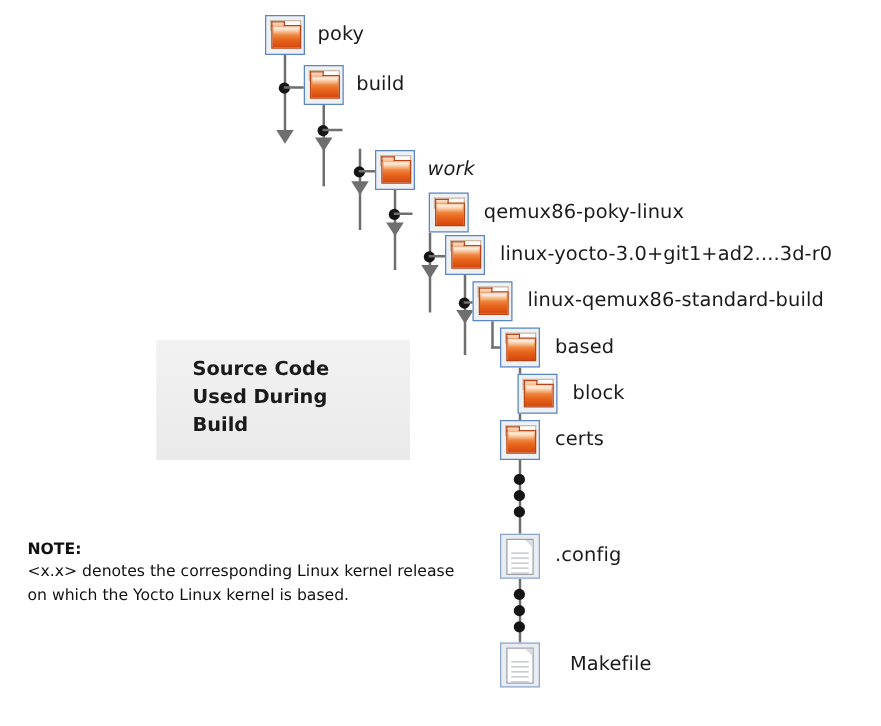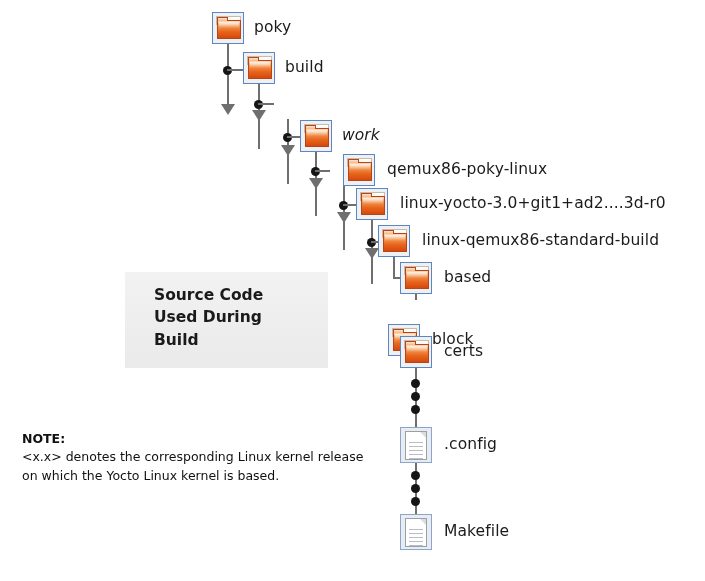--- a/index.html
+++ b/index.html
@@ -286,21 +286,21 @@
     <span class="label" style="margin-left:12px;">linux-qemux86-standard-build</span>
   </div>
 
   <div class="node" style="left:400px; top:262px;">
     <span class="folder-icon">
         <span class="fld"></span>
       </span>
     <span class="label" style="margin-left:12px;">based</span>
   </div>
 
-  <div class="node" style="left:388px; top:299px;margin-top:25px;">
+  <div class="node" style="left:414px; top:299px;">
     <span class="folder-icon">
         <span class="fld"></span>
       </span>
     <span class="label" style="margin-left:12px;">block</span>
   </div>
 
   <div class="node" style="left:400px; top:336px;">
     <span class="folder-icon">
         <span class="fld"></span>
       </span>
@@ -327,21 +327,21 @@
       <span class="pg">
           <span class="lines">
             <i></i>
             <i></i>
             <i></i>
             <i></i>
             <i></i>
           </span>
         </span>
     </span>
-    <span class="label" style="margin-left:12px;">Makefile</span>
+    <span class="label" style="margin-left:24px;">Makefile</span>
   </div>
 
   <div id="note">
     <div class="note-title">NOTE:</div>
     <div class="note-body">&lt;x.x&gt; denotes the corresponding Linux kernel release on which the Yocto Linux kernel is based.</div>
   </div>
 
   <div id="source-box">
     <div class="txt">
       <div>Source Code</div>

